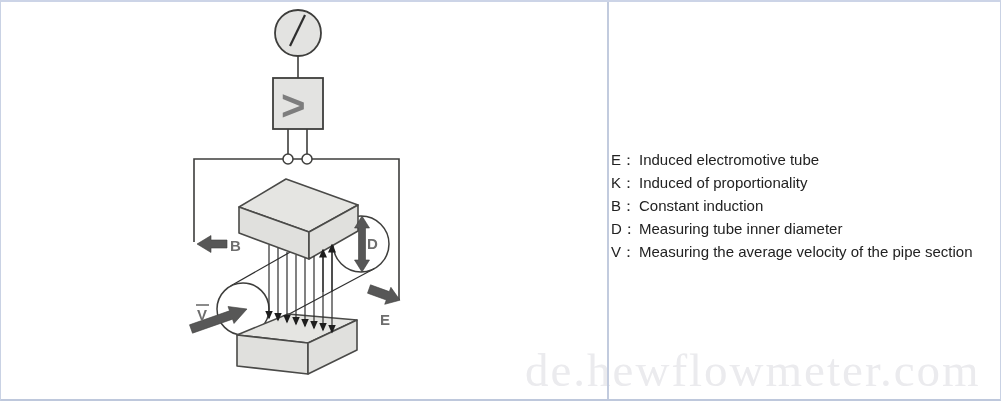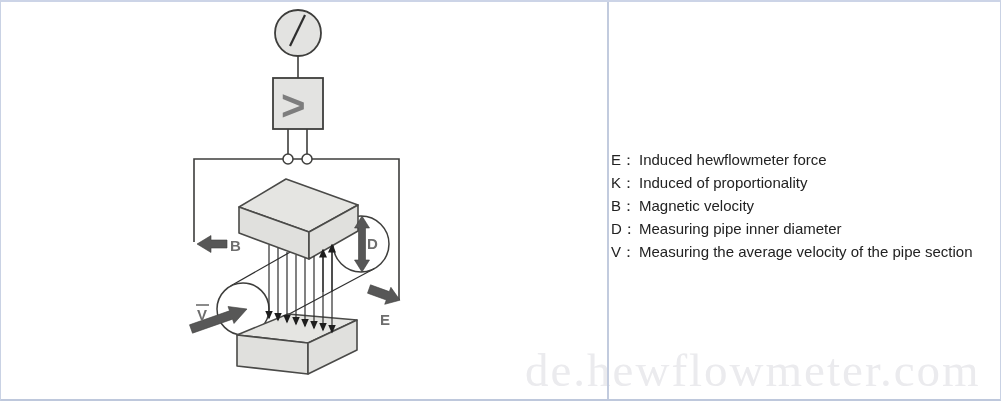--- a/index.html
+++ b/index.html
@@ -105,33 +105,33 @@
 
     <path class="thick-arrow" d="M369.5,282.8 L388.3,289.6 L389.9,285.3 L399,298.2 L383.7,302.3 L385.3,298 L366.5,291.2 Z"></path>
     <text class="diag-label" x="379" y="323">E</text>
   </svg>
 
   <div class="divider"></div>
 
   <div class="legend">
     <div class="legend-row">
       <span class="legend-key">E：</span>
-      <span class="legend-text">Induced hewflowmeter force</span>
+      <span class="legend-text">Induced electromotive tube</span>
     </div>
     <div class="legend-row">
       <span class="legend-key">K：</span>
       <span class="legend-text">Induced of proportionality</span>
     </div>
     <div class="legend-row">
       <span class="legend-key">B：</span>
-      <span class="legend-text">Magnetic velocity</span>
+      <span class="legend-text">Constant induction</span>
     </div>
     <div class="legend-row">
       <span class="legend-key">D：</span>
-      <span class="legend-text">Measuring pipe inner diameter</span>
+      <span class="legend-text">Measuring tube inner diameter</span>
     </div>
     <div class="legend-row">
       <span class="legend-key">V：</span>
       <span class="legend-text">Measuring the average velocity of the pipe section</span>
     </div>
   </div>
 
 </div>
 
 </body></html>

